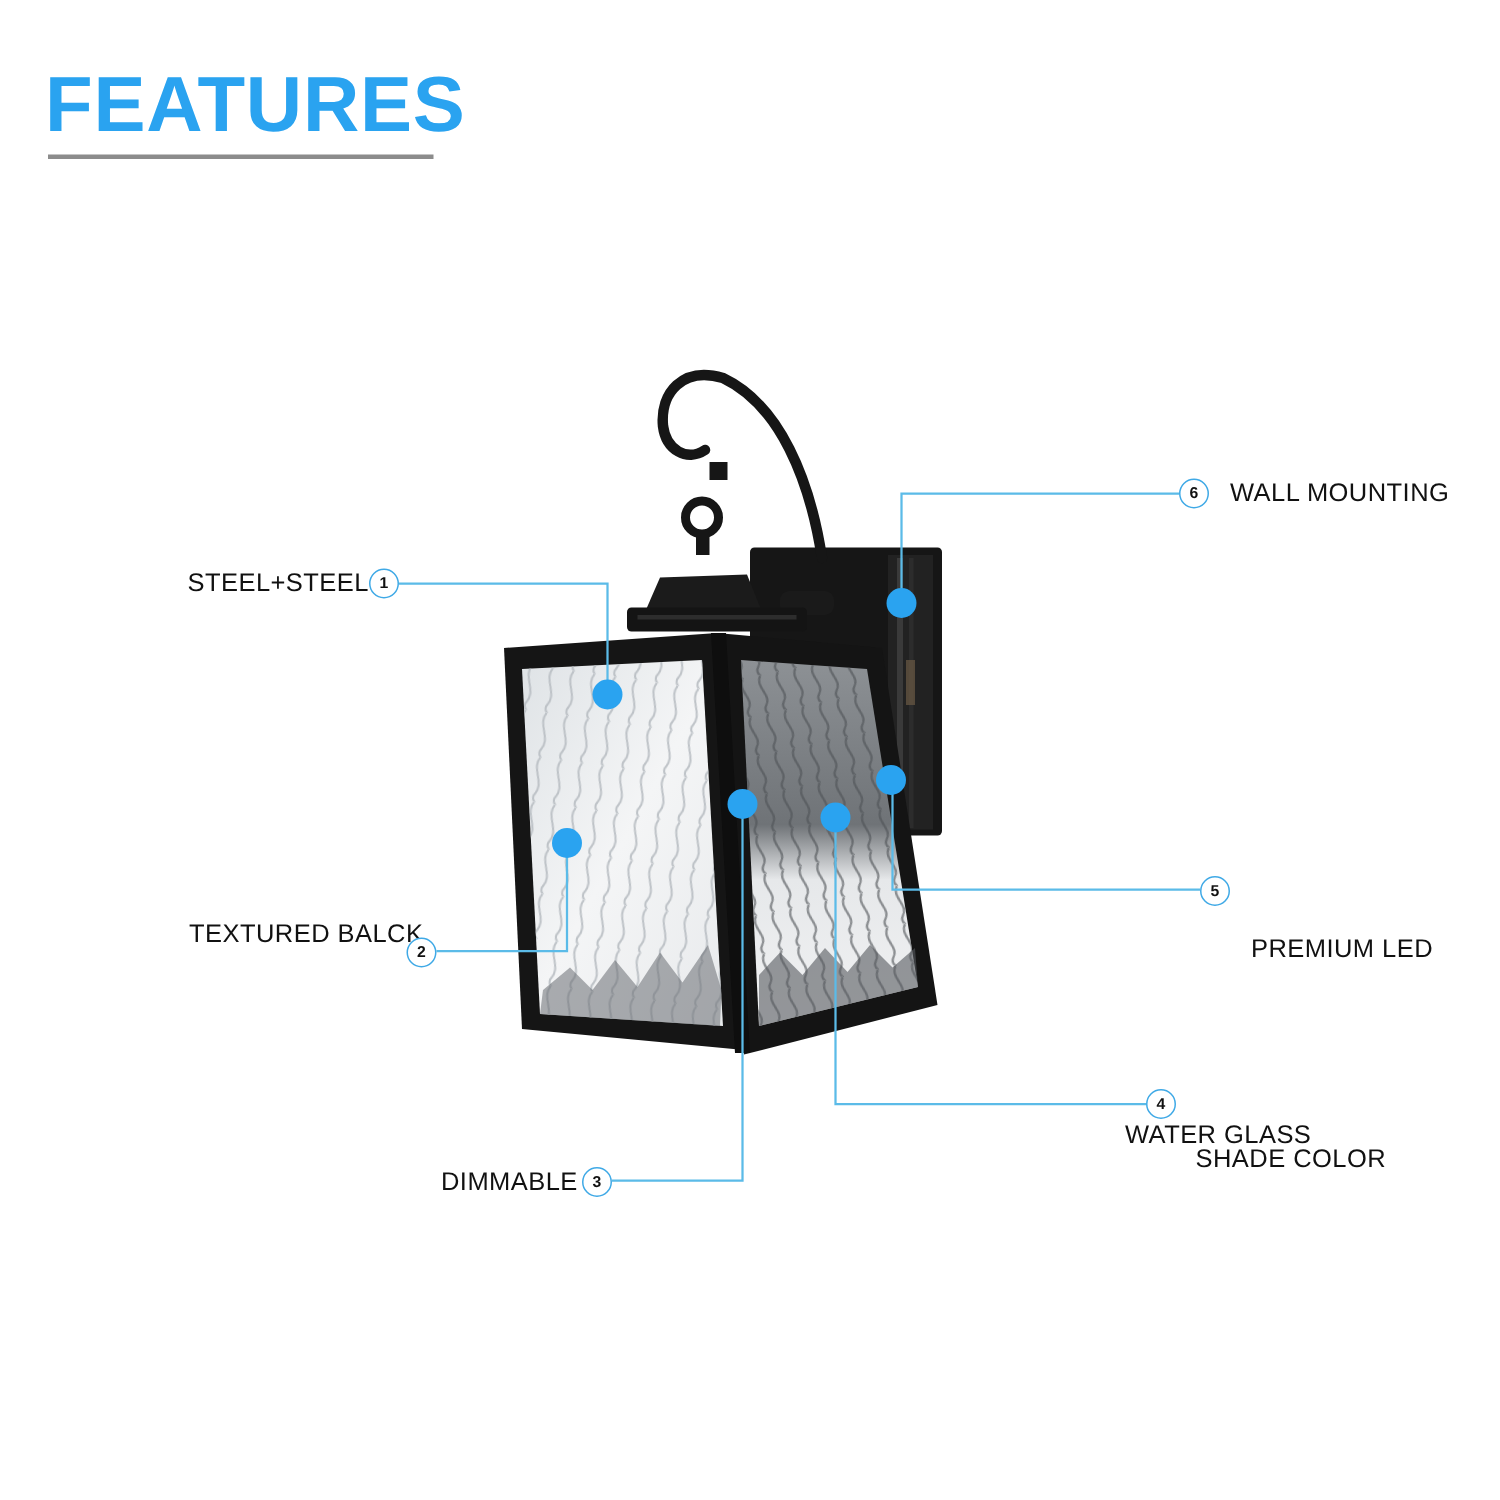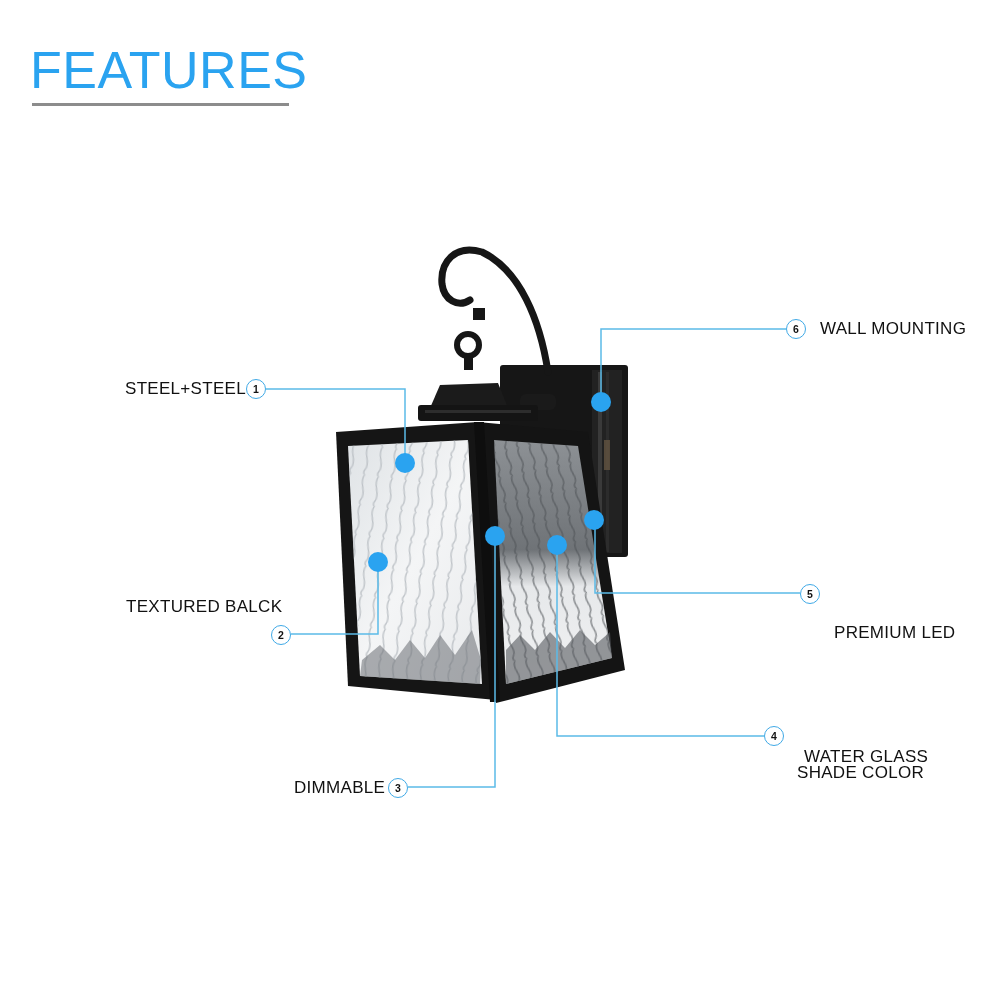--- a/index.html
+++ b/index.html
@@ -1,18 +1,18 @@
 <!DOCTYPE html>
 <html><head>
 <meta charset="utf-8">
 <style>
   html, body { margin:0; padding:0; }
   body { width:1000px; height:1000px; background:#ffffff; position:relative; overflow:hidden;
          font-family:"Liberation Sans", "DejaVu Sans", sans-serif; }
-  .title { position:absolute; left:30px; top:44px; font-size:52px; font-weight:normal; color:#2aa3f0;
+  .title { position:absolute; left:30px; top:44px; font-size:52px; font-weight:bold; color:#2aa3f0;
            letter-spacing:0.5px; line-height:1; }
   .title-underline { position:absolute; left:32px; top:103px; width:257px; height:3px; background:#8c8c8c; }
   svg.art { position:absolute; left:0; top:0; }
   .label { position:absolute; font-size:17px; font-weight:normal; color:#111; letter-spacing:0.3px;
            line-height:21px; white-space:nowrap; }
   .badge { position:absolute; width:20px; height:20px; border:1.5px solid #3fa9e6; border-radius:50%;
            background:#fff; box-sizing:border-box; font-size:10.5px; font-weight:bold; color:#111;
            display:flex; align-items:center; justify-content:center; }
 </style>
 </head>
@@ -96,27 +96,27 @@
     <circle cx="495" cy="536" r="10"></circle>
     <circle cx="557" cy="545" r="10"></circle>
     <circle cx="594" cy="520" r="10"></circle>
     <circle cx="601" cy="402" r="10"></circle>
   </g>
 </svg>
 
 <div class="label" style="left:125px; top:378px;">STEEL+STEEL</div>
 <div class="badge" style="left:246px; top:379px;">1</div>
 
-<div class="label" style="left:126px; top:596px;">TEXTURED BALCK</div>
+<div class="label" style="left:126px; top:612px;">TEXTURED BALCK</div>
 <div class="badge" style="left:271px; top:625px;">2</div>
 
 <div class="label" style="left:294px; top:777px;">DIMMABLE</div>
 <div class="badge" style="left:388px; top:778px;">3</div>
 
 <div class="badge" style="left:764px; top:726px;">4</div>
 <div class="label" style="left:797px; top:762px;">SHADE COLOR</div>
-<div class="label" style="left:804px; top:746px;">WATER GLASS</div>
+<div class="label" style="left:750px; top:746px;">WATER GLASS</div>
 
 <div class="badge" style="left:800px; top:584px;">5</div>
 <div class="label" style="left:834px; top:584px;margin-top:38px;">PREMIUM LED</div>
 
 <div class="badge" style="left:786px; top:319px;">6</div>
 <div class="label" style="left:820px; top:318px;">WALL MOUNTING</div>
 
 </body></html>

